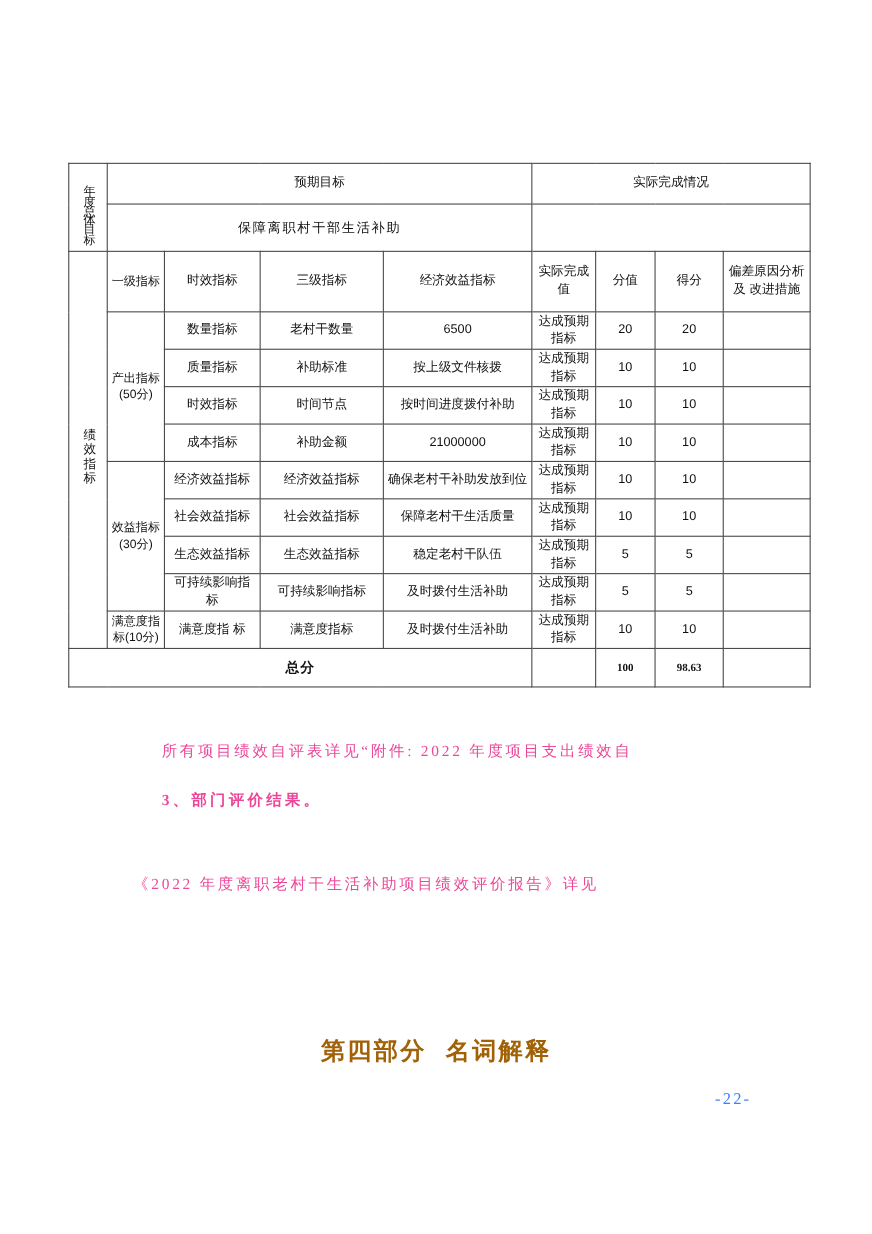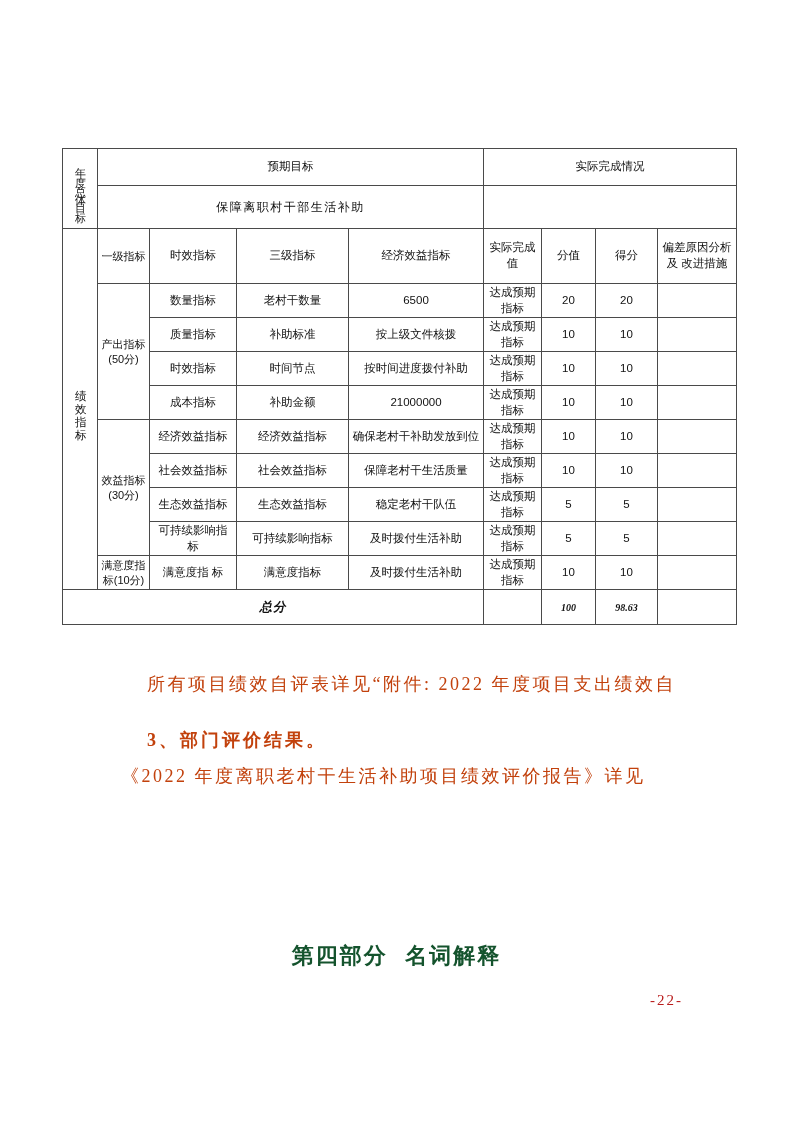--- a/index.html
+++ b/index.html
@@ -8,46 +8,46 @@
   .page{position:absolute;inset:0;background:#ffffff;overflow:hidden;}
 
   
   table.perf{position:absolute;left:62px;top:148px;width:674px;
     border-collapse:collapse;table-layout:fixed;
     font-family:"Liberation Sans","DejaVu Sans",sans-serif;
     font-size:11.5px;color:#111;}
   table.perf td{border:1px solid #4a4a4a;text-align:center;vertical-align:middle;
     padding:1px 3px;line-height:1.35;word-break:break-all;}
   tr.r1{height:37px;} tr.r2{height:43px;padding-left:16px;} tr.r3{height:55px;}
-  tr.rb{height:34px;} tr.rt{height:35px;font-style:italic;}
+  tr.rb{height:34px;} tr.rt{height:35px;}
   td.h-expected{padding-left:160px;}
   td.goal-cell{padding-left:70px;letter-spacing:1.5px;font-size:12px;}
   td.col-l1{font-size:11px;padding:1px 3px;}
   td.col-target{padding:1px 8px;}
   td.col-actualv{padding:1px 4px;}
   td.col-dev{padding:1px 7px;line-height:1.5;}
   td.total-label{font-weight:bold;font-size:12.5px;letter-spacing:1px;}
   td.total-num{font-weight:bold;font-size:10px;font-family:"Liberation Serif","DejaVu Serif",serif;}
   .vtext{writing-mode:vertical-rl;text-orientation:upright;display:inline-block;}
   .corner-v{height:64px;font-size:11px;line-height:15px;letter-spacing:9px;}
   .side-v{font-size:11.5px;letter-spacing:13px;}
 
   
   .bodytext{position:absolute;left:93px;top:666px;width:640px;
-    font-size:18px;letter-spacing:2.5px;color:#c2410c;}
+    font-size:14px;letter-spacing:2.5px;color:#ec4899;}
   .line{line-height:36px;white-space:nowrap;}
   .indent1{padding-left:54px;}
-  .indent2{padding-left:28px;}
-  .p2{margin-top:20px;font-weight:bold;letter-spacing:3px;}
+  .indent2{padding-left:28px;margin-top:40px;}
+  .p2{margin-top:9px;font-weight:bold;letter-spacing:3px;}
 
   .section-heading{position:absolute;left:0;top:941px;width:793px;
     text-align:center;font-size:22px;font-weight:bold;letter-spacing:2px;
-    word-spacing:10px;color:#14532d;}
+    word-spacing:10px;color:#a16207;}
   .page-number{position:absolute;left:650px;top:992px;font-size:15px;
-    letter-spacing:2px;color:#b91c1c;}
+    letter-spacing:2px;color:#3b82f6;}
 </style>
 </head>
 <body>
 
 <div class="page">
 
   <table class="perf">
     <colgroup>
       <col style="width:35px">
         <col style="width:52px">

